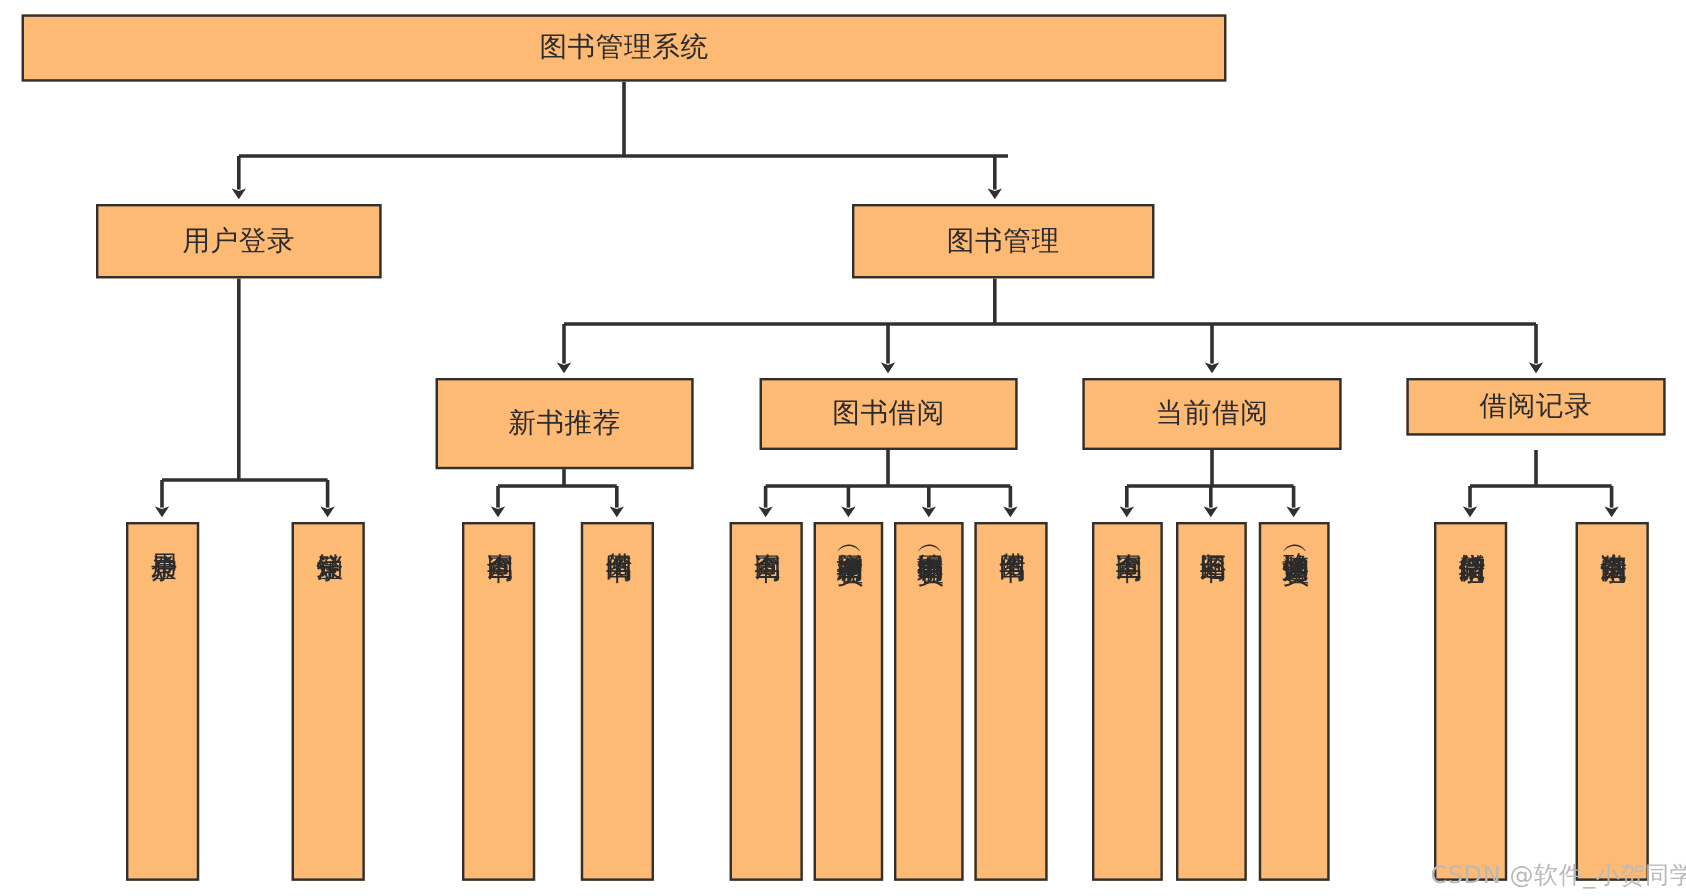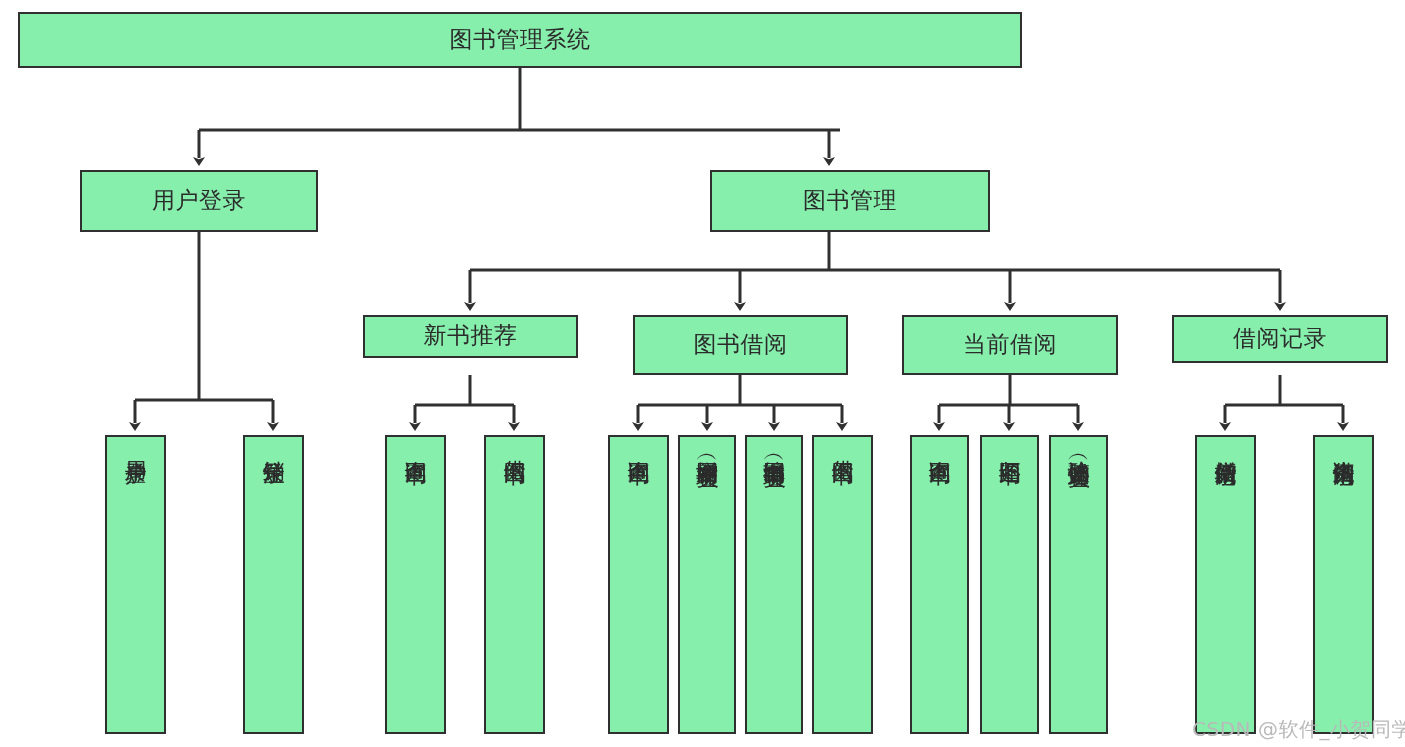--- a/index.html
+++ b/index.html
@@ -22,26 +22,25 @@
     left: 0;
     top: 0;
     width: 1405px;
     height: 747px;
     pointer-events: none;
   }
   .node {
     position: absolute;
     box-sizing: border-box;
     border: 2px solid #303030;
-    background: #86efac;
+    background: #fdba74;
     display: flex;
     align-items: center;
     justify-content: center;
     color: #2b2b2b;
-    font-family: Liberation Serif, serif;
   }
   .node .lbl {
     display: block;
     line-height: 1.05;
     letter-spacing: 0.5px;
     white-space: nowrap;
   }
   
   .node.horiz .lbl {
     font-size: 23px;
@@ -125,25 +124,25 @@
     </g>
   </svg>
 
   <div class="node root horiz" style="left:18px; top:12px; width:1004px; height:56px;">
     <span class="lbl">图书管理系统</span>
   </div>
 
   <div class="node horiz" style="left:80px; top:170px; width:238px; height:62px;">
     <span class="lbl">用户登录</span>
   </div>
-  <div class="node horiz" style="left:710px; top:170px; width:280px; height:62px;">
+  <div class="node horiz" style="left:710px; top:170px; width:252px; height:62px;">
     <span class="lbl">图书管理</span>
   </div>
 
-  <div class="node horiz" style="left:363px; top:315px; width:215px; height:43px;">
+  <div class="node horiz" style="left:363px; top:315px; width:215px; height:76px;">
     <span class="lbl">新书推荐</span>
   </div>
   <div class="node horiz" style="left:633px; top:315px; width:215px; height:60px;">
     <span class="lbl">图书借阅</span>
   </div>
   <div class="node horiz" style="left:902px; top:315px; width:216px; height:60px;">
     <span class="lbl">当前借阅</span>
   </div>
   <div class="node horiz" style="left:1172px; top:315px; width:216px; height:48px;">
     <span class="lbl">借阅记录</span>

